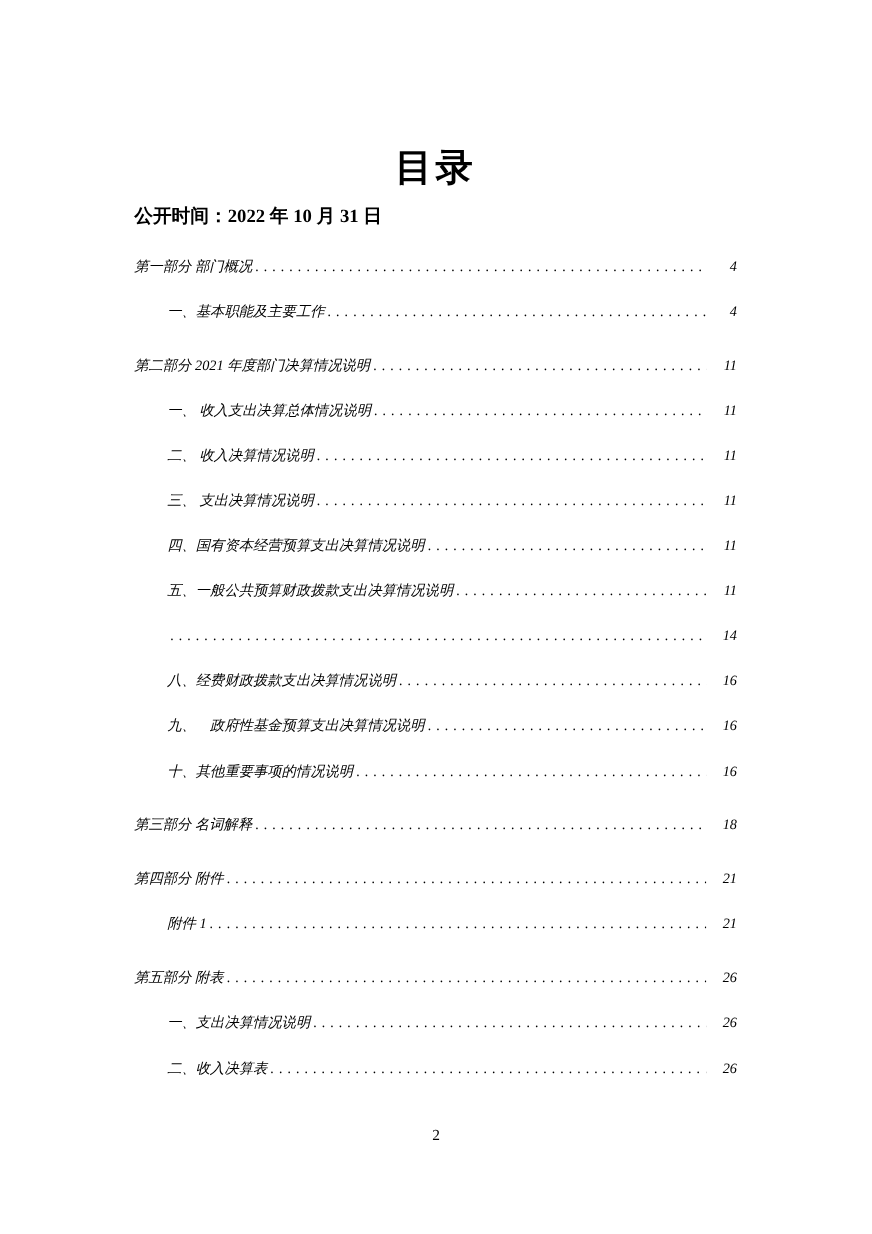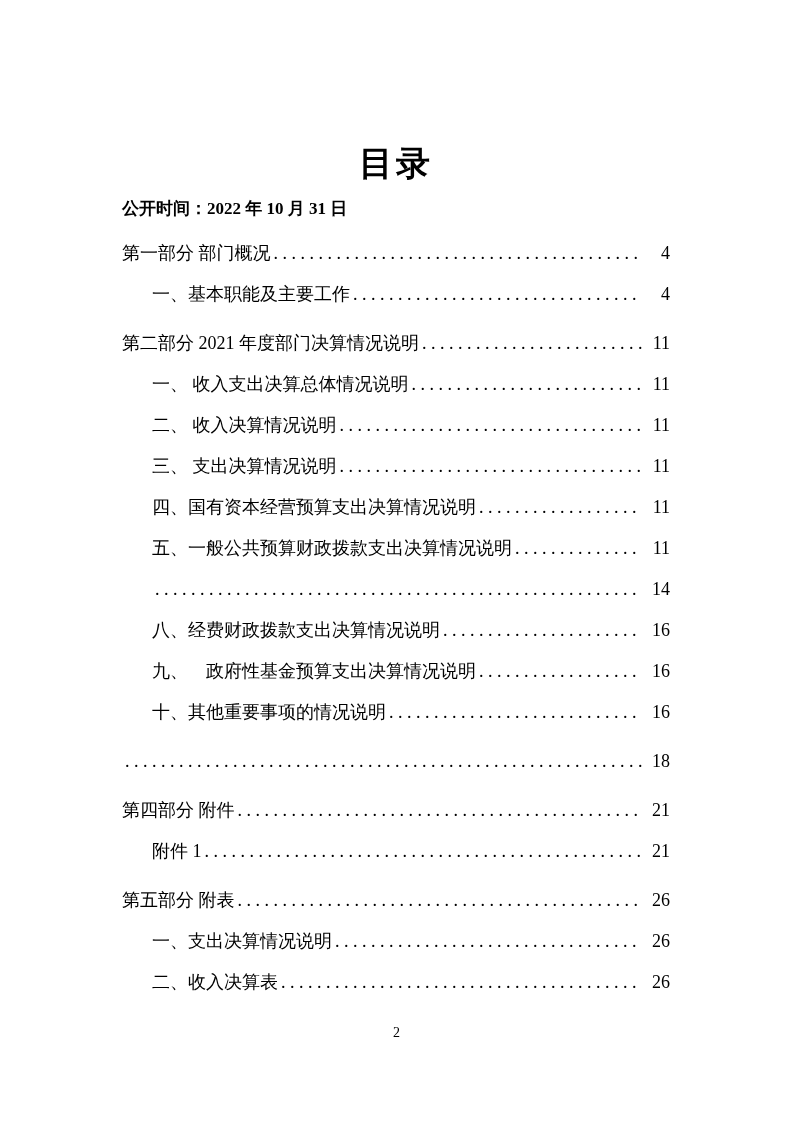--- a/index.html
+++ b/index.html
@@ -15,21 +15,21 @@
     color: #000000;
     font-family: "Liberation Serif", "DejaVu Serif", serif;
   }
   .page {
     position: absolute;
     inset: 0;
     box-sizing: border-box;
     padding: 128px 123px 0 122px;
   }
   .doc-title {
-    margin: 13px;
+    margin: 3px;
     text-align: center;
     font-family: "Liberation Sans", "DejaVu Sans", sans-serif;
     font-weight: 700;
     font-size: 34px;
     line-height: 44px;
     letter-spacing: 3px;
   }
   .publish-line {
     margin-top: 11px;
     text-align: left;
@@ -43,23 +43,24 @@
   .publish-date {
     font-family: "Liberation Serif", "DejaVu Serif", serif;
   }
   .toc {
     margin-top: 13px;
   }
   .toc-entry {
     display: flex;
     height: 41px;
     line-height: 41px;
-    font-size: 18px;
+    font-size: 13px;
     white-space: nowrap;
     cursor: default;
+    font-style: italic;
   }
   .toc-entry.level-1 { margin-top: 8px; }
   .toc-entry:first-child { margin-top: 0; }
   .toc-entry.level-2 { padding-left: 30px; }
   .toc-text {
     flex: 0 0 auto;
   }
   .leader {
     flex: 1 1 auto;
     overflow: hidden;
@@ -151,20 +152,21 @@
     <span class="toc-text">九、　政府性基金预算支出决算情况说明</span>
     <span class="leader"></span>
     <span class="toc-page">16</span>
   </div>
       <div class="toc-entry level-2">
     <span class="toc-text">十、其他重要事项的情况说明</span>
     <span class="leader"></span>
     <span class="toc-page">16</span>
   </div>
       <div class="toc-entry level-1">
+    <span class="toc-text">第三部分 名词解释</span>
     <span class="leader"></span>
     <span class="toc-page">18</span>
   </div>
       <div class="toc-entry level-1">
     <span class="toc-text">第四部分 附件</span>
     <span class="leader"></span>
     <span class="toc-page">21</span>
   </div>
       <div class="toc-entry level-2">
     <span class="toc-text">附件 1</span>

